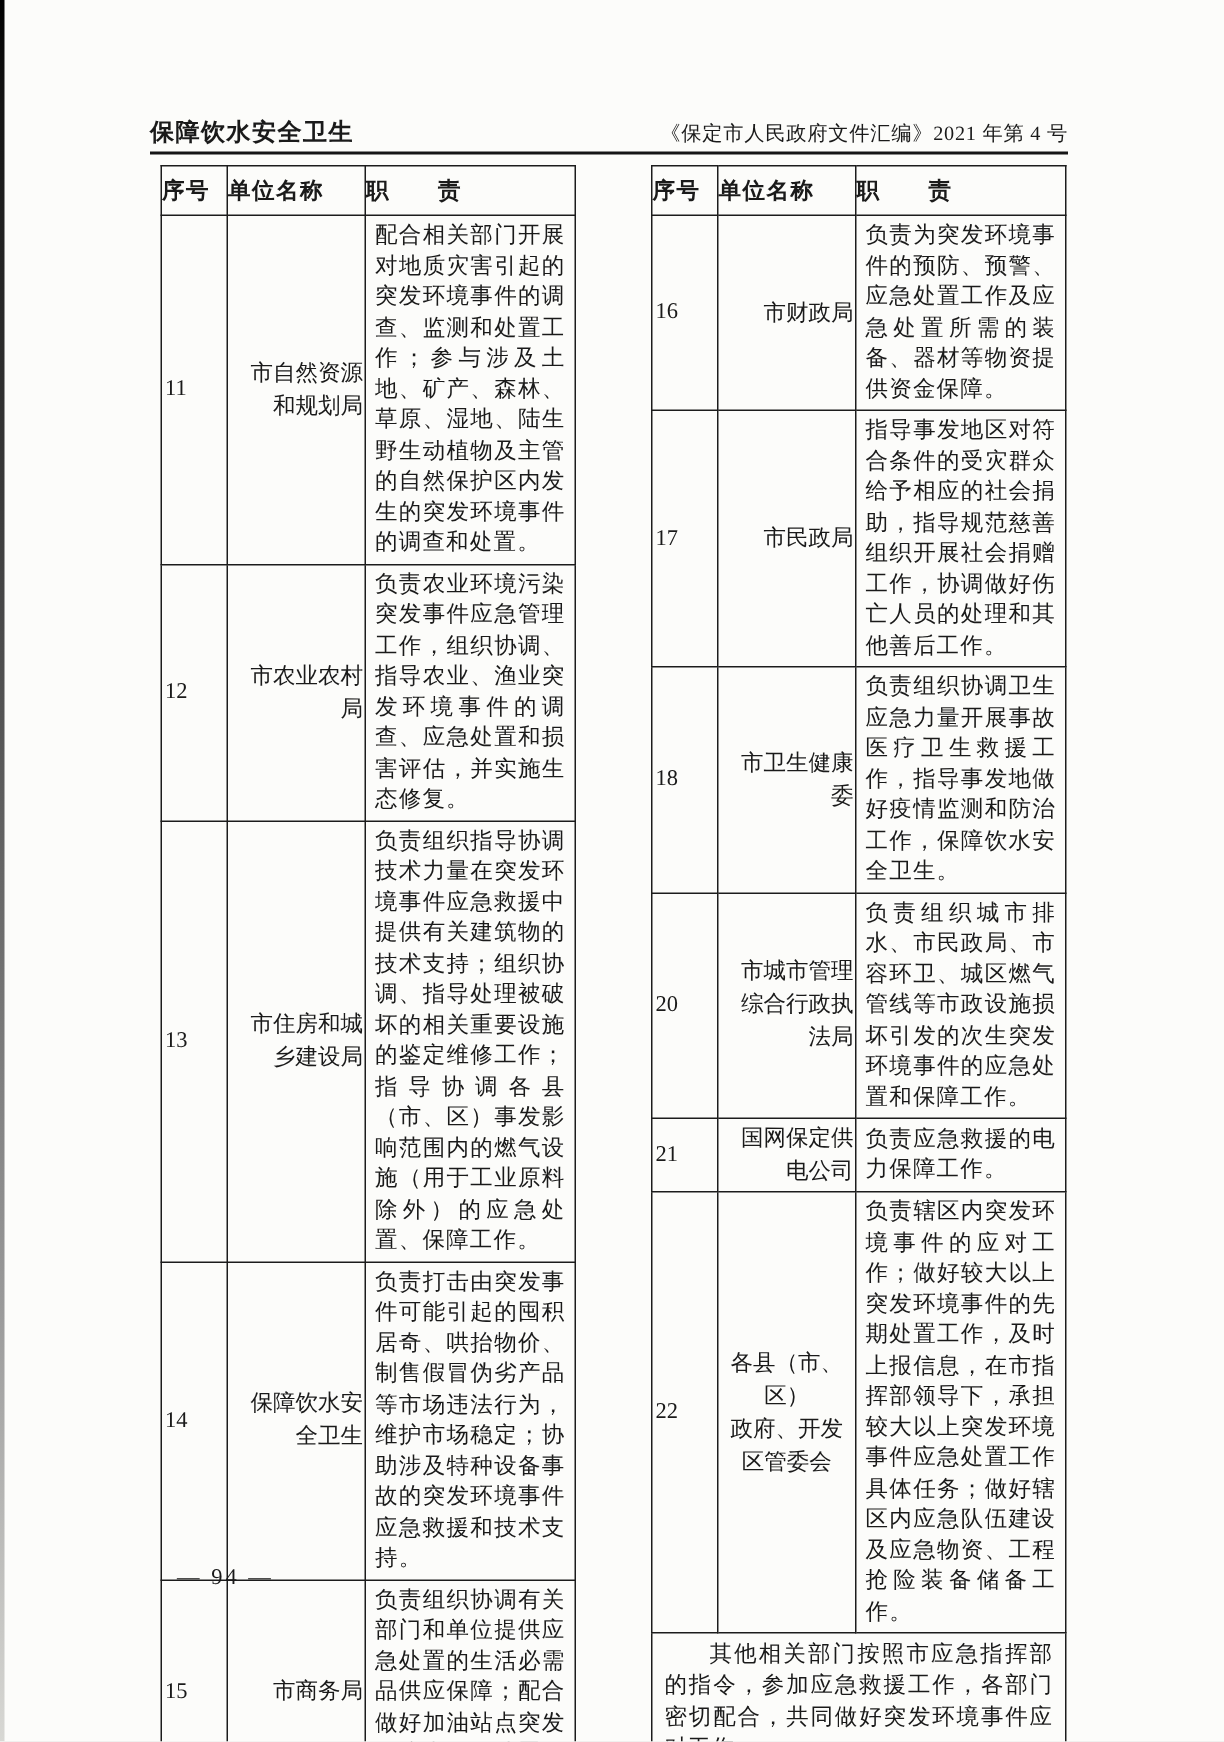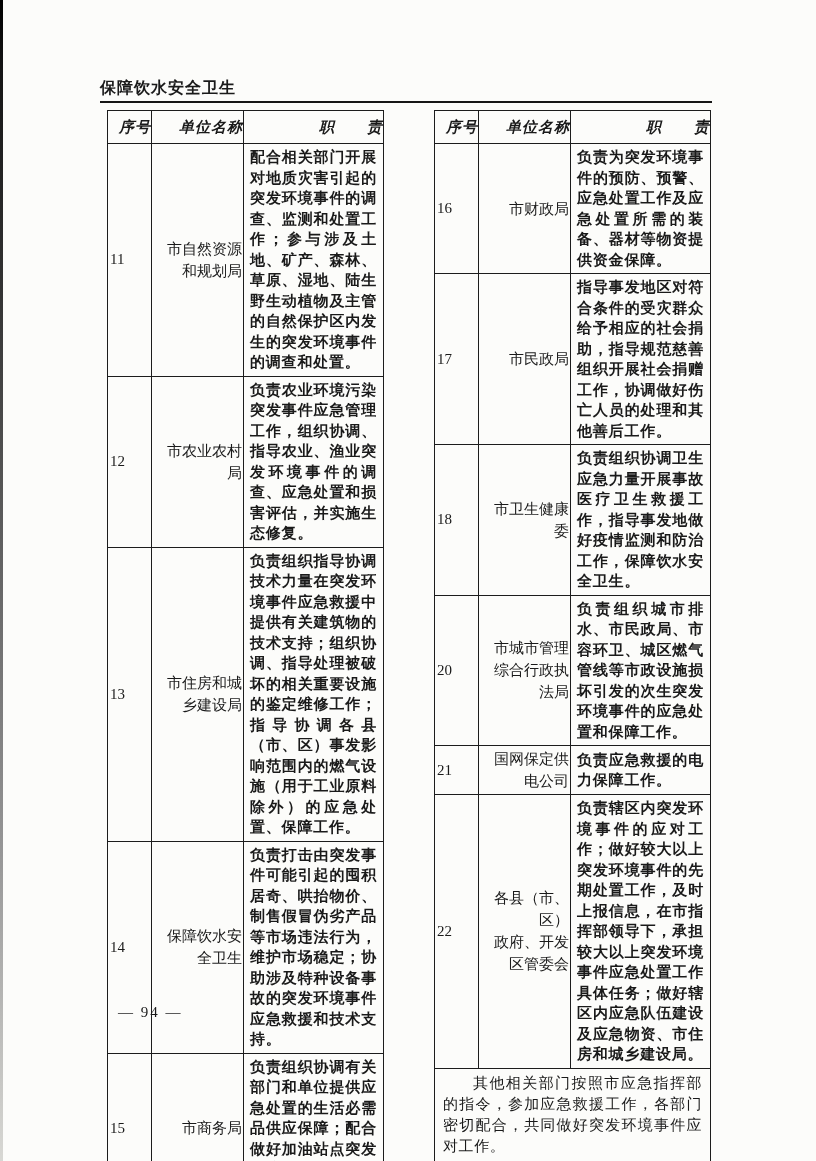--- a/index.html
+++ b/index.html
@@ -33,58 +33,59 @@
     display:flex;gap:50px;align-items:flex-start;
   }
   table.t{
     border-collapse:collapse;
     width:276px;table-layout:fixed;
     background:#fcfcfa;
   }
   table.t,table.t th,table.t td{border:1.6px solid #1c1c1c;}
   table.t th{
     height:32px;font-size:15px;font-weight:bold;
-    text-align:right;vertical-align:middle;letter-spacing:1px;padding:0;font-style:italic;
+    text-align:left;vertical-align:middle;letter-spacing:1px;padding:0;
   }
   col.c-no{width:44px;}
   col.c-unit{width:92px;}
   col.c-duty{width:140px;}
   td.no{
     text-align:left;vertical-align:middle;
     font-size:15px;padding:2px;
   }
   td.unit{
     text-align:right;vertical-align:middle;
     font-size:15px;line-height:22px;padding:2px 1px;
     white-space:pre-line;
   }
   td.duty{
     font-size:15px;line-height:20.5px;letter-spacing:.8px;
     text-align:justify;text-justify:inter-character;
-    vertical-align:middle;padding:3px 6px;font-weight:bold;
+    vertical-align:middle;padding:3px 6px;
   }
   td.note{
     font-size:15px;line-height:21px;letter-spacing:.6px;
     text-align:justify;text-justify:inter-character;
     padding:4px 8px 6px 8px;text-indent:2em;
   }
   .pageno{
-    position:absolute;left:118px;top:1004px;
+    position:absolute;left:118px;top:1044px;
     font-size:15px;letter-spacing:2px;
   }
 </style>
 </head>
 <body>
 
 <div class="page">
 
   <div class="edge-artifact"></div>
 
   <div class="hdr">
     <span class="hdr-left">保障饮水安全卫生</span>
+    <span class="hdr-right">《保定市人民政府文件汇编》2021 年第 4 号</span>
   </div>
   <div class="hdr-rule"></div>
 
   <div class="columns">
 
     <table class="t">
       <colgroup>
           <col class="c-no">
           <col class="c-unit">
           <col class="c-duty">
@@ -169,23 +170,23 @@
   </tr>
 
   <tr>
     <td class="no">21</td>
     <td class="unit">国网保定供电公司</td>
     <td class="duty">负责应急救援的电力保障工作。</td>
   </tr>
 
   <tr>
     <td class="no">22</td>
-    <td class="unit" style="text-align: right;">各县（市、区）
+    <td class="unit" style="text-align: center;">各县（市、区）
 政府、开发区管委会</td>
-    <td class="duty">负责辖区内突发环境事件的应对工作；做好较大以上突发环境事件的先期处置工作，及时上报信息，在市指挥部领导下，承担较大以上突发环境事件应急处置工作具体任务；做好辖区内应急队伍建设及应急物资、市住房和城乡建设局。</td>
+    <td class="duty">负责辖区内突发环境事件的应对工作；做好较大以上突发环境事件的先期处置工作，及时上报信息，在市指挥部领导下，承担较大以上突发环境事件应急处置工作具体任务；做好辖区内应急队伍建设及应急物资、工程抢险装备储备工作。</td>
   </tr>
 </tbody>
       <tfoot>
         <tr>
           <td class="note" colspan="3">其他相关部门按照市应急指挥部的指令，参加应急救援工作，各部门密切配合，共同做好突发环境事件应对工作。</td>
         </tr>
       </tfoot>
     </table>
 
   </div>

